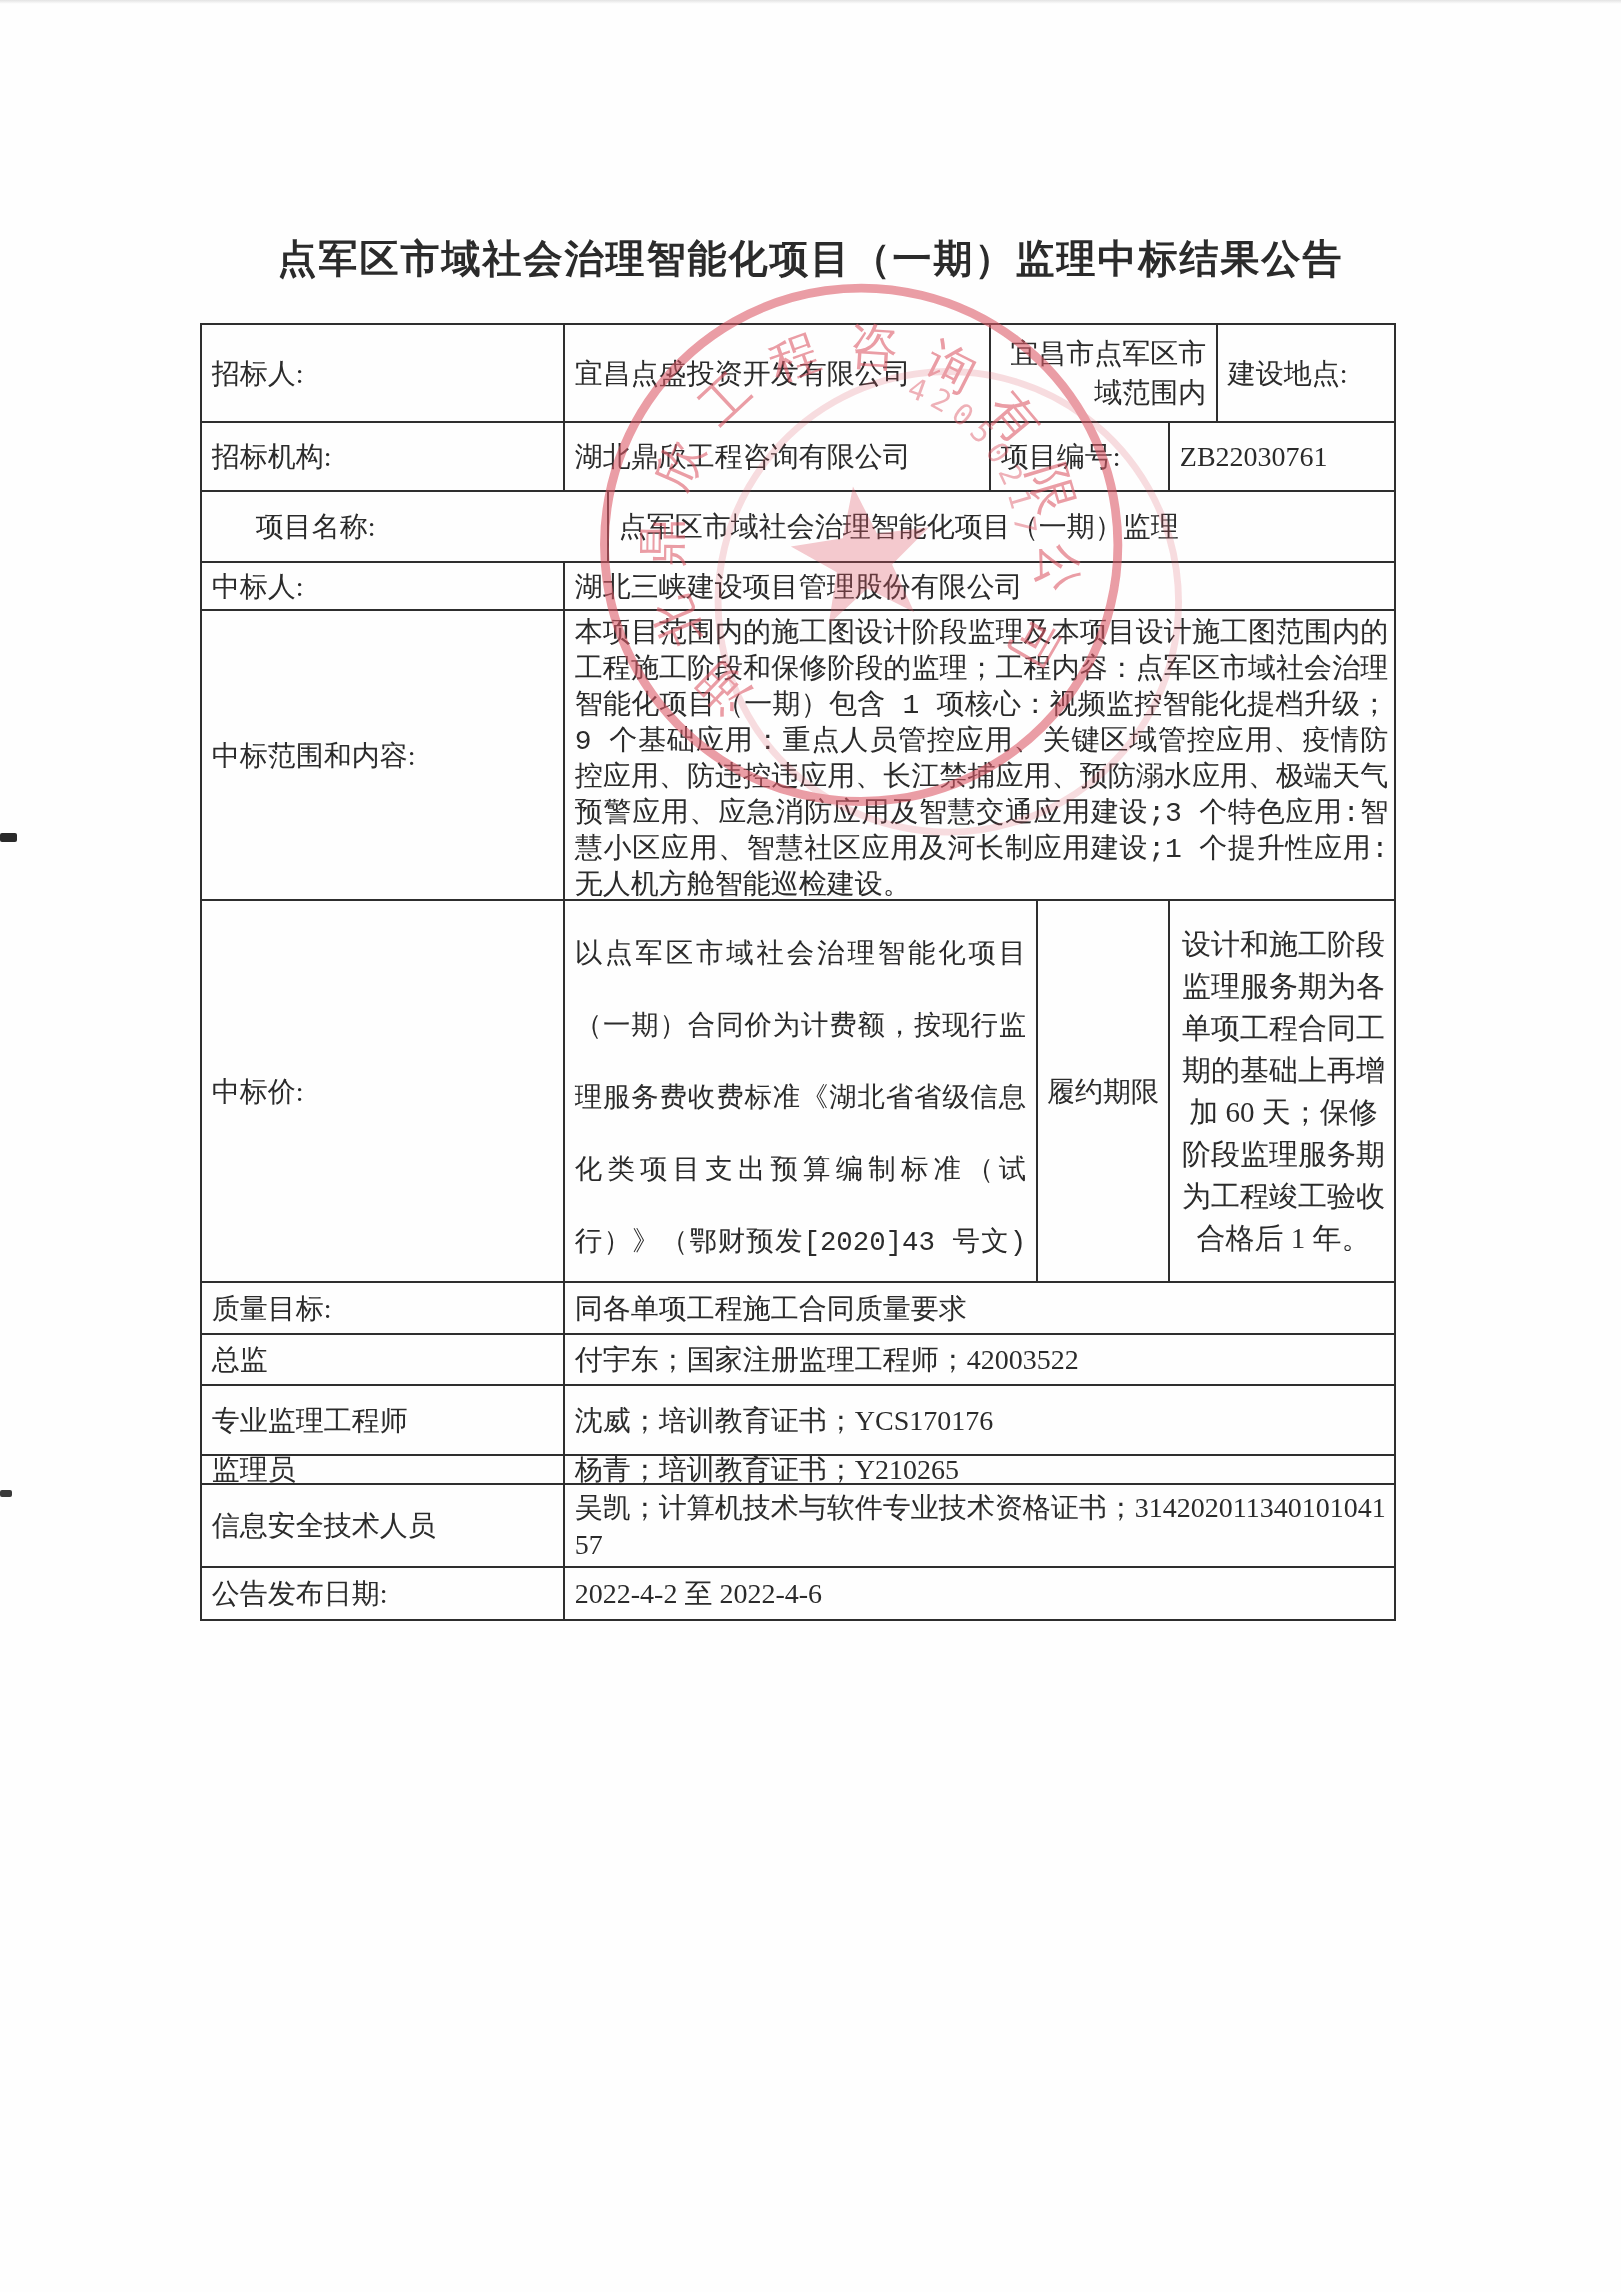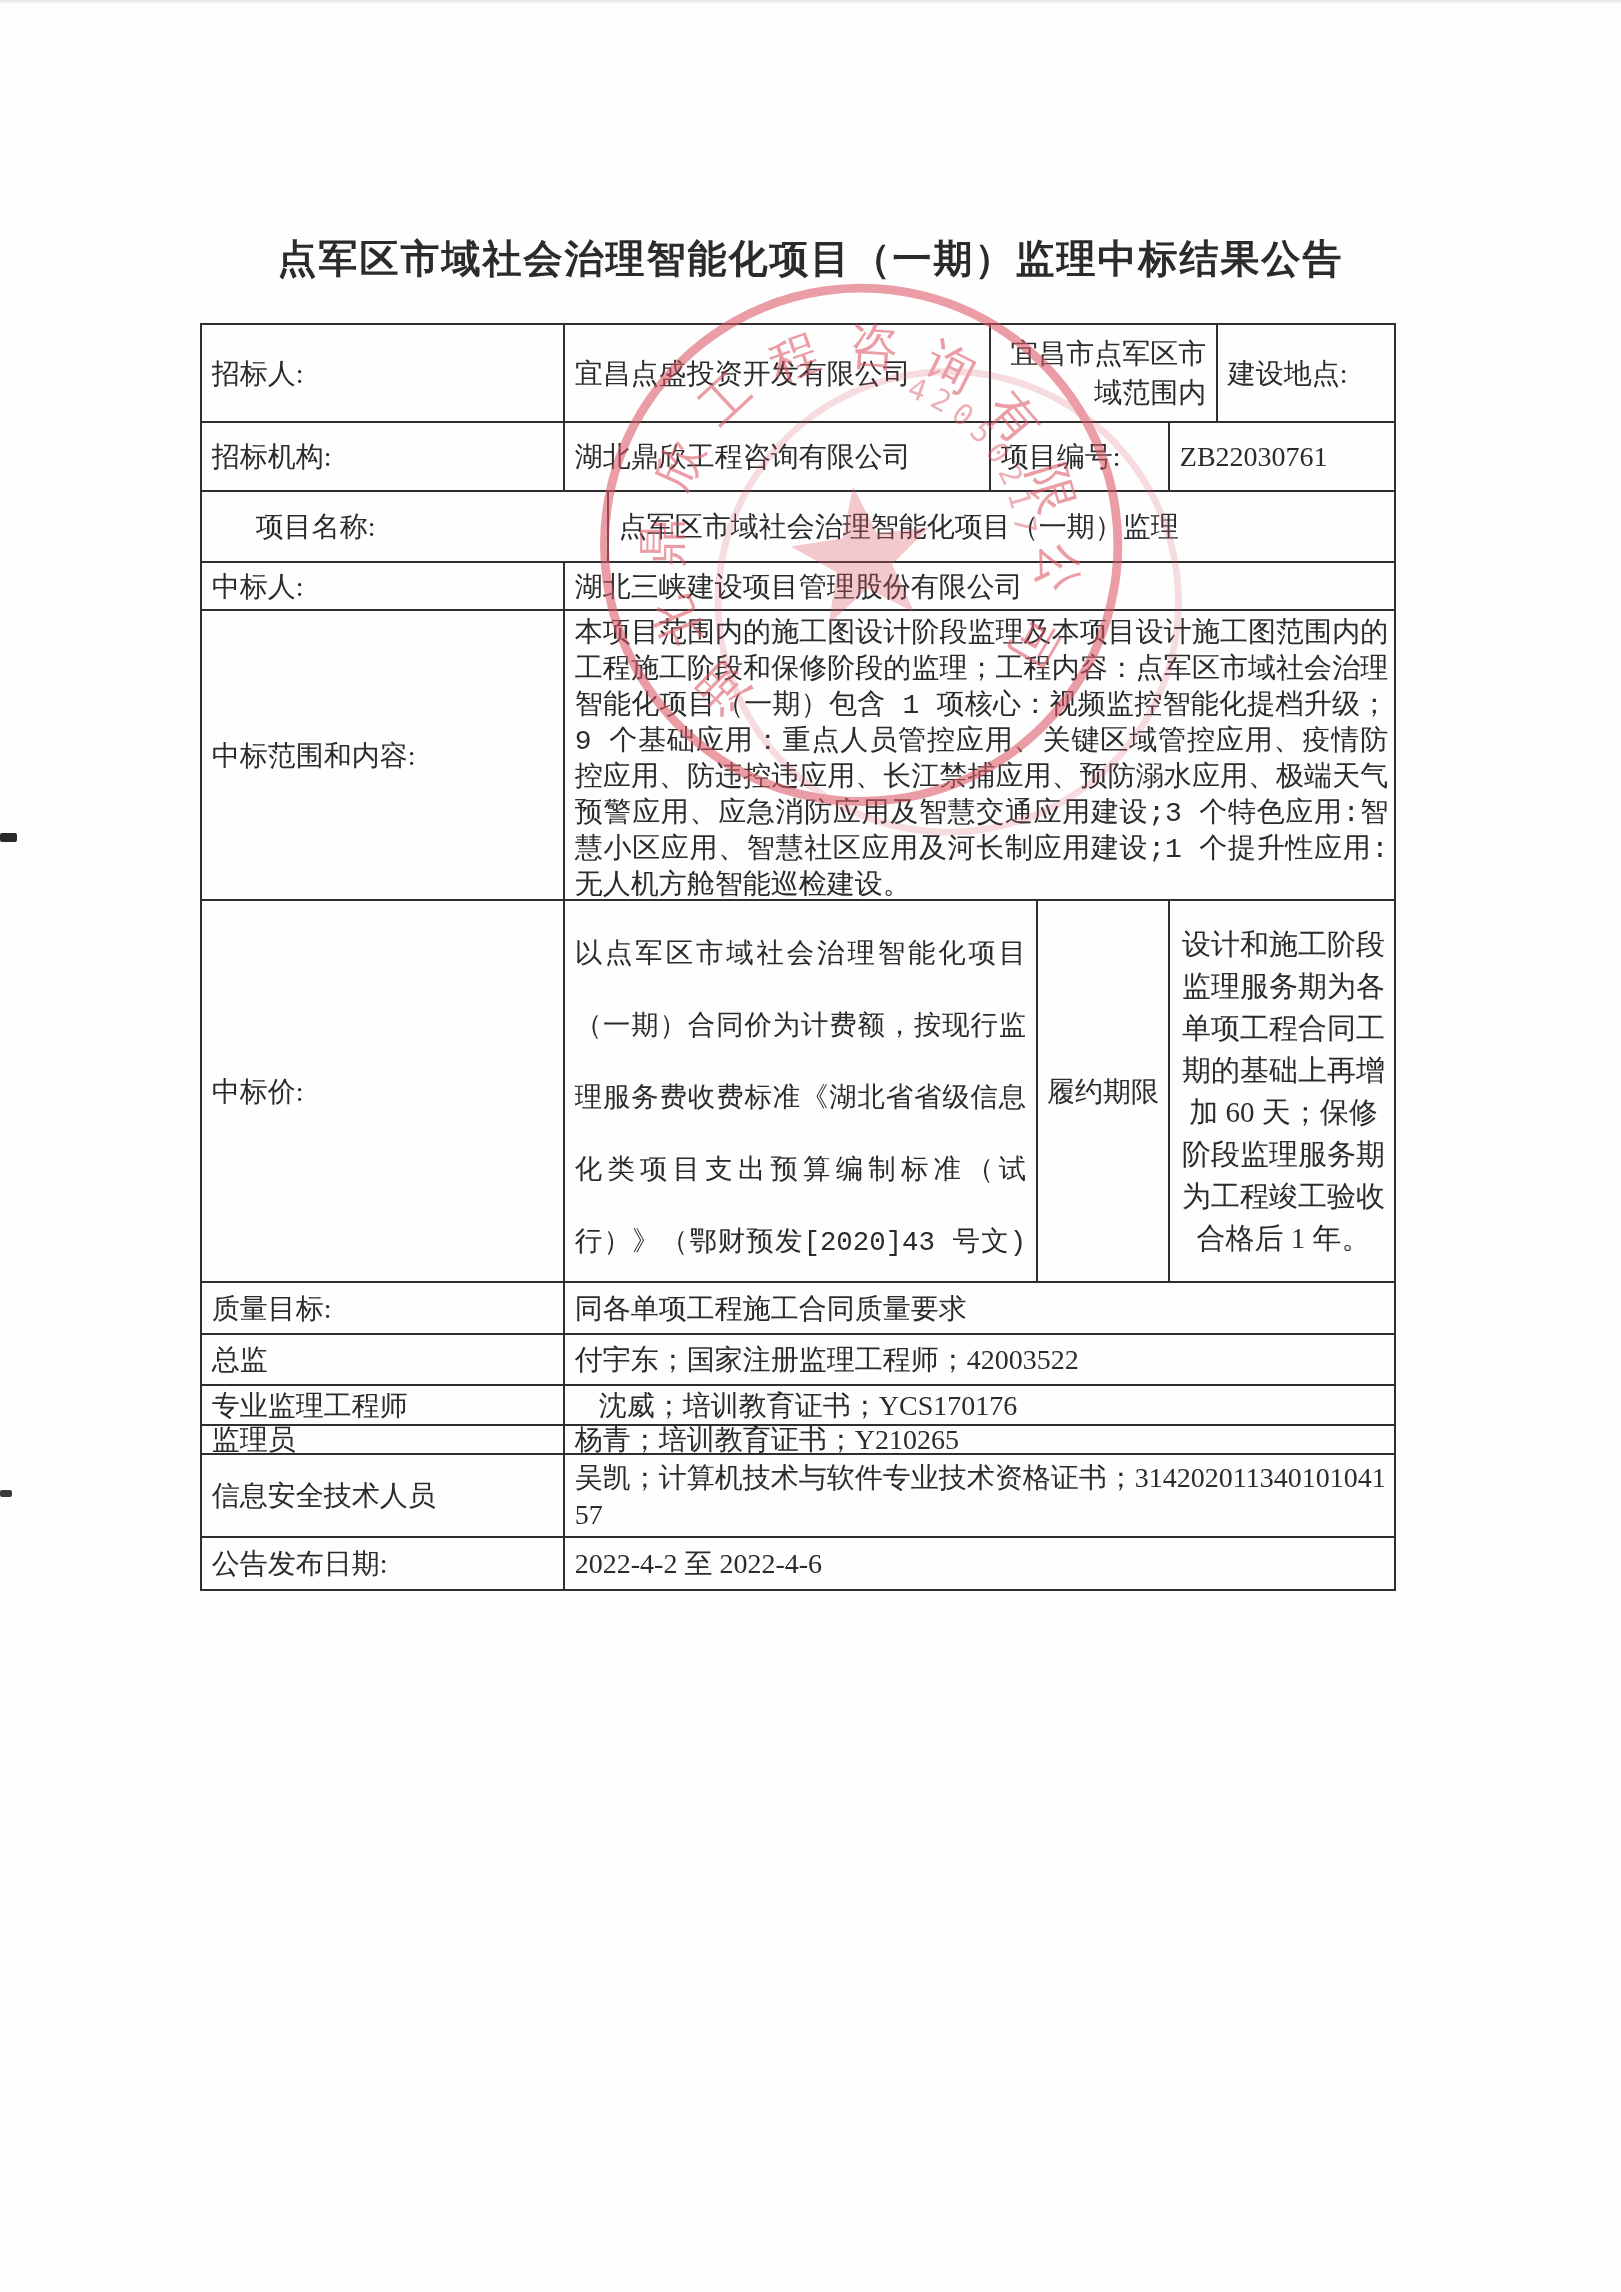--- a/index.html
+++ b/index.html
@@ -28,21 +28,21 @@
   .c-label{width:363px;flex:none;}
   .c-rest{width:833px;flex:none;}
   .r12-val{width:426px;flex:none;}
   .r12-lab2{width:179px;flex:none;}
   .r12-val2{width:227px;flex:none;line-height:39px;}
   .r6-val{width:473px;flex:none;}
   .r6-lab2{width:132px;flex:none;padding:2px 3.9px;justify-content:center;}
   .r6-val2{width:227px;flex:none;}
   .rh1{height:98px;text-align:right;}.rh2{height:69px;}.rh3{height:71px;padding-left:44px;}.rh4{height:48px;}
   .rh5{height:290px;}.rh6{height:382px;}
-  .rh7{height:52px;}.rh8{height:51px;}.rh9{height:40px;gap:24px;}
+  .rh7{height:52px;}.rh8{height:51px;}.rh9{height:70px;}
   .rh10{height:29px;}.rh11{height:83px;}.rh12{height:51px;}
   .multiline{
     display:block;text-align:justify;align-items:flex-start;
     padding-top:4.9px;line-height:36px;font-family:Liberation Mono, monospace;
   }
   .price-text{line-height:72px;padding-top:18px;font-size:27.4px;}
   .period-text{
     display:flex;align-items:center;text-align:center;
     line-height:42px;padding:3.9px 5.9px;font-size:29px;
   }

